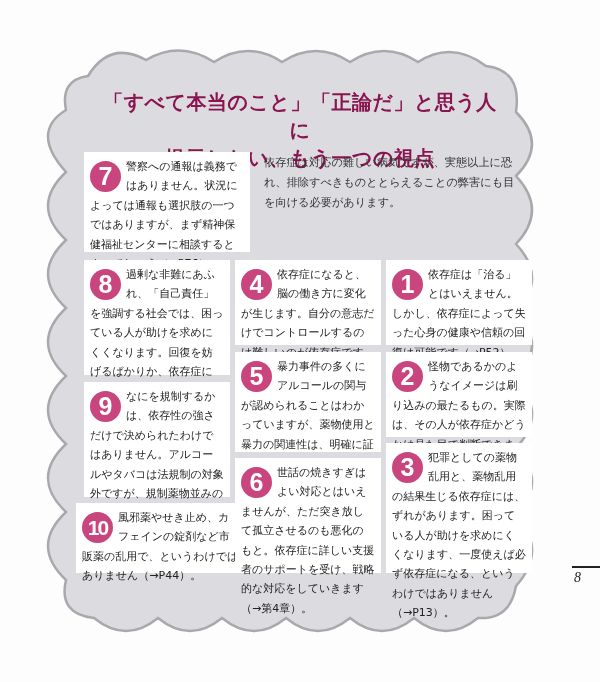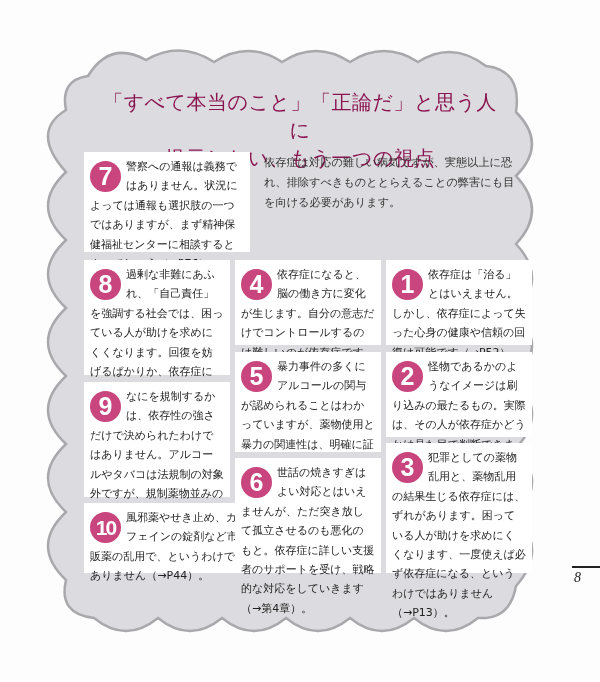--- a/index.html
+++ b/index.html
@@ -5,21 +5,21 @@
   html, body { margin:0; padding:0; }
   body {
     width:600px; height:682px; position:relative; overflow:hidden;
     background:#fdfdfd;
     font-family:"DejaVu Sans","Liberation Sans",sans-serif;
     color:#222;
   }
   .cloud-svg { position:absolute; left:0; top:0; width:600px; height:682px; }
   .title {
     position:absolute; left:100px; top:88px; width:400px;
-    text-align:center; color:#8a1450; font-weight:normal;
+    text-align:center; color:#8a1450; font-weight:bold;
     font-size:20px; line-height:28px; letter-spacing:0.5px;
   }
   .intro {
     position:absolute; left:264px; top:153px; width:252px;
     font-size:11.2px; line-height:20px; color:#333;font-family:Liberation Mono, monospace;
   }
   .card {
     position:absolute; background:#ffffff;
     font-size:11px; line-height:19.4px; color:#222;
     padding:5px 6px 4px 6px; box-sizing:border-box;
@@ -89,21 +89,21 @@
   <span>警察への通報は義務ではありません。状況によっては通報も選択肢の一つではありますが、まず精神保健福祉センターに相談するとよいでしょう（→P76）。</span>
 </div>
 <div class="card" style="left:84px;top:260px;width:146px;height:115px;">
   <span class="badge">8</span>
   <span>過剰な非難にあふれ、「自己責任」を強調する社会では、困っている人が助けを求めにくくなります。回復を妨げるばかりか、依存症になる人を減らすこともできません（→P92）。</span>
 </div>
 <div class="card" style="left:84px;top:382px;width:146px;height:115px;">
   <span class="badge">9</span>
   <span>なにを規制するかは、依存性の強さだけで決められたわけではありません。アルコールやタバコは法規制の対象外ですが、規制薬物並みの依存性があります（→P22）。</span>
 </div>
-<div class="card" style="left:84px;top:503px;width:169px;height:70px;">
+<div class="card" style="left:76px;top:503px;width:169px;height:70px;">
   <span class="badge two">10</span>
   <span>風邪薬やせき止め、カフェインの錠剤など市販薬の乱用で、というわけではありません（→P44）。</span>
 </div>
 
 <div class="card" style="left:235px;top:260px;width:146px;height:85px;">
   <span class="badge">4</span>
   <span>依存症になると、脳の働き方に変化が生じます。自分の意志だけでコントロールするのは難しいのが依存症です（→P14）。</span>
 </div>
 <div class="card" style="left:235px;top:352px;width:146px;height:100px;">
   <span class="badge">5</span>

